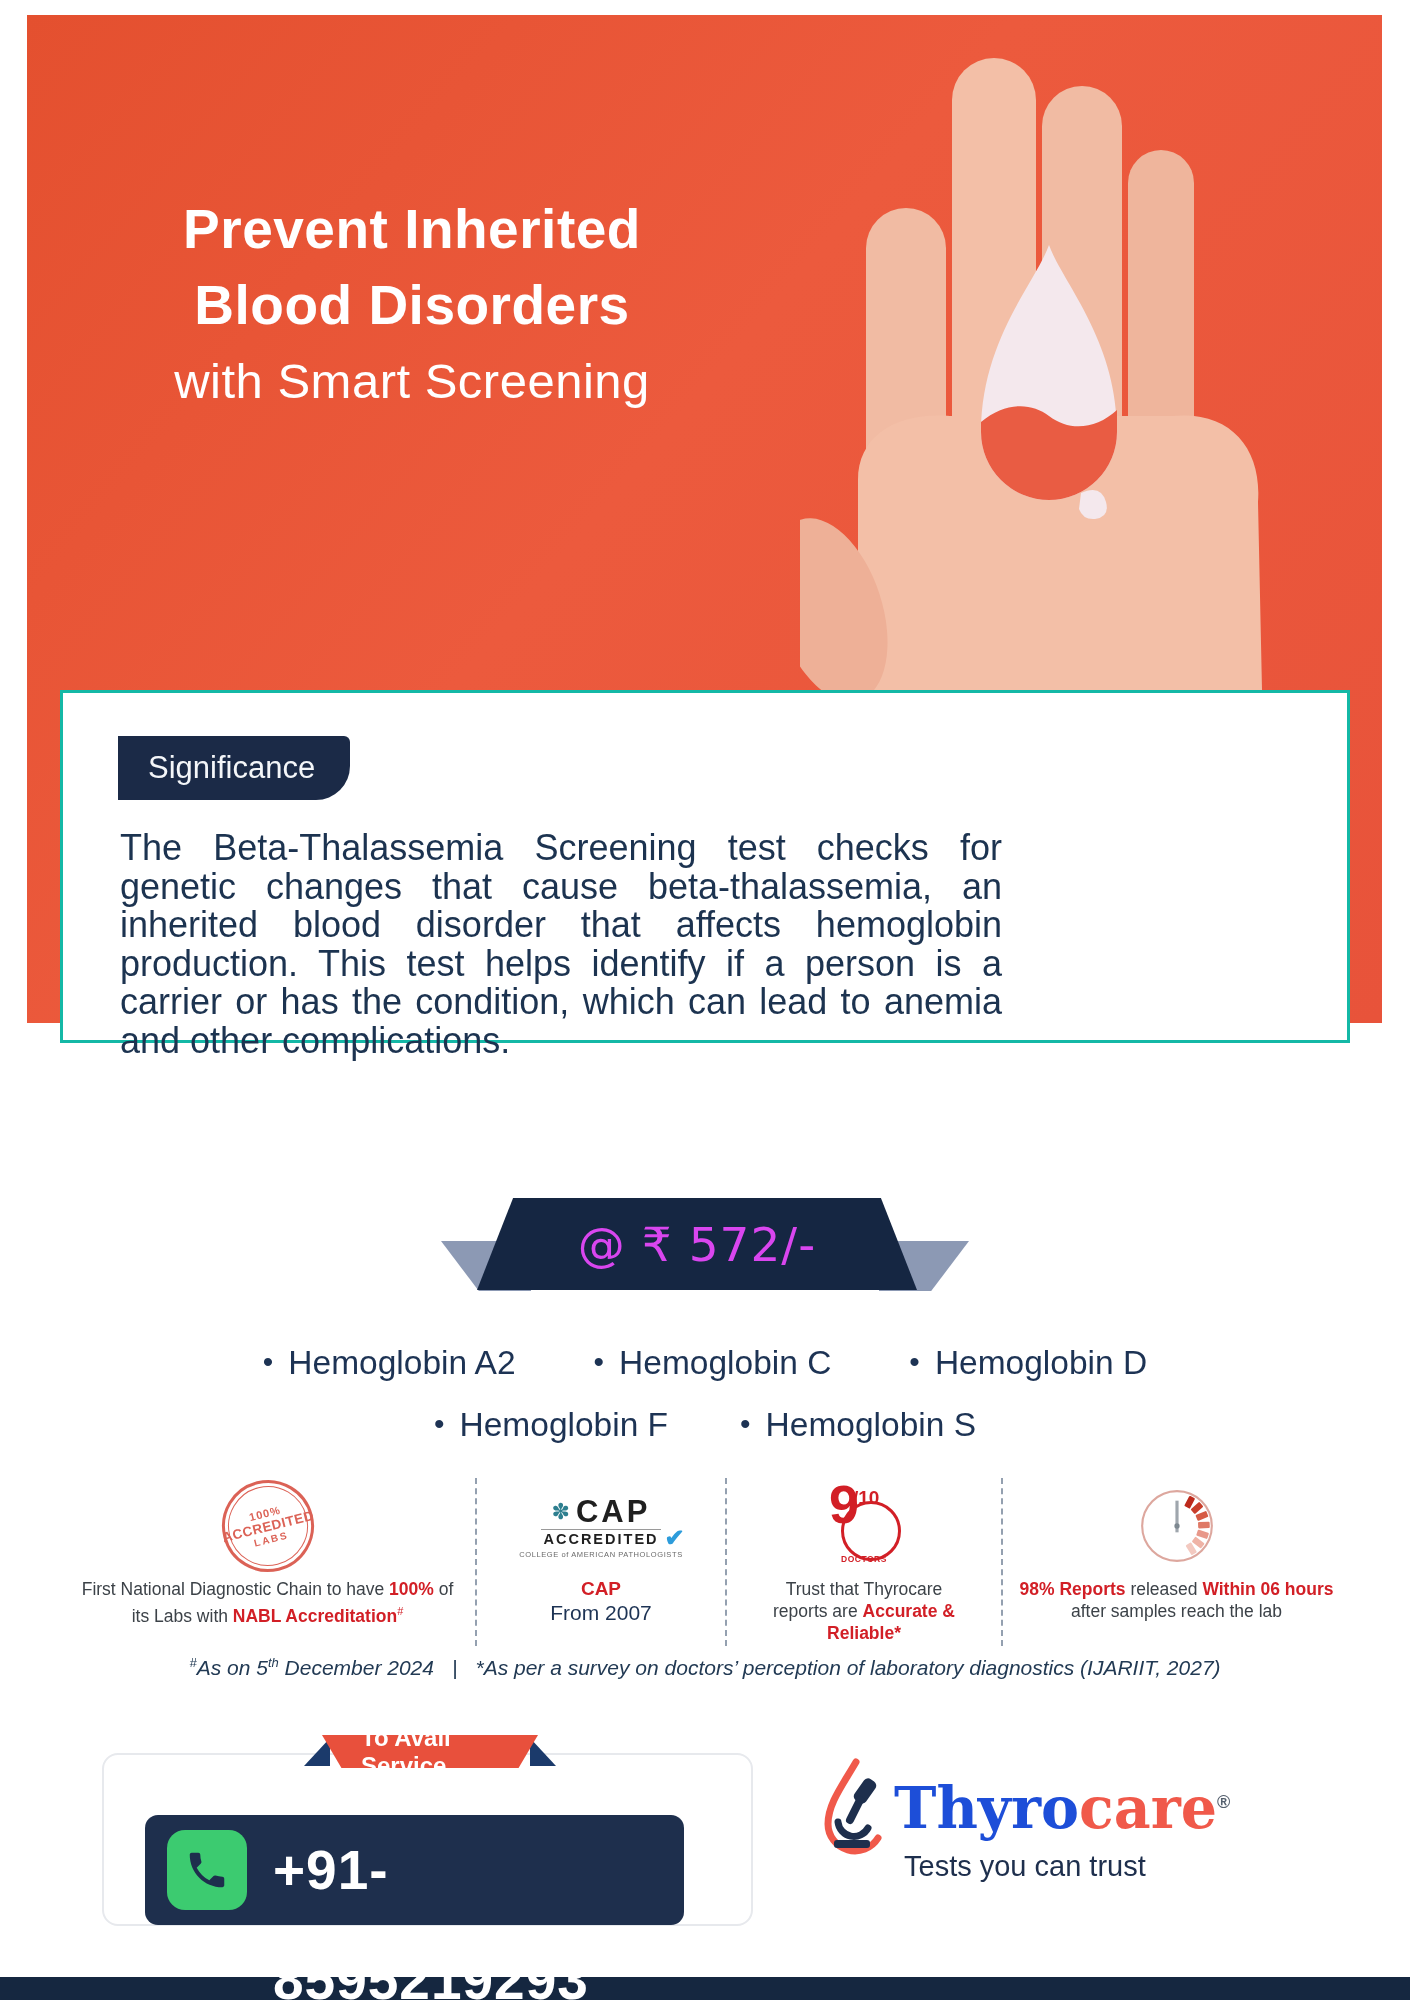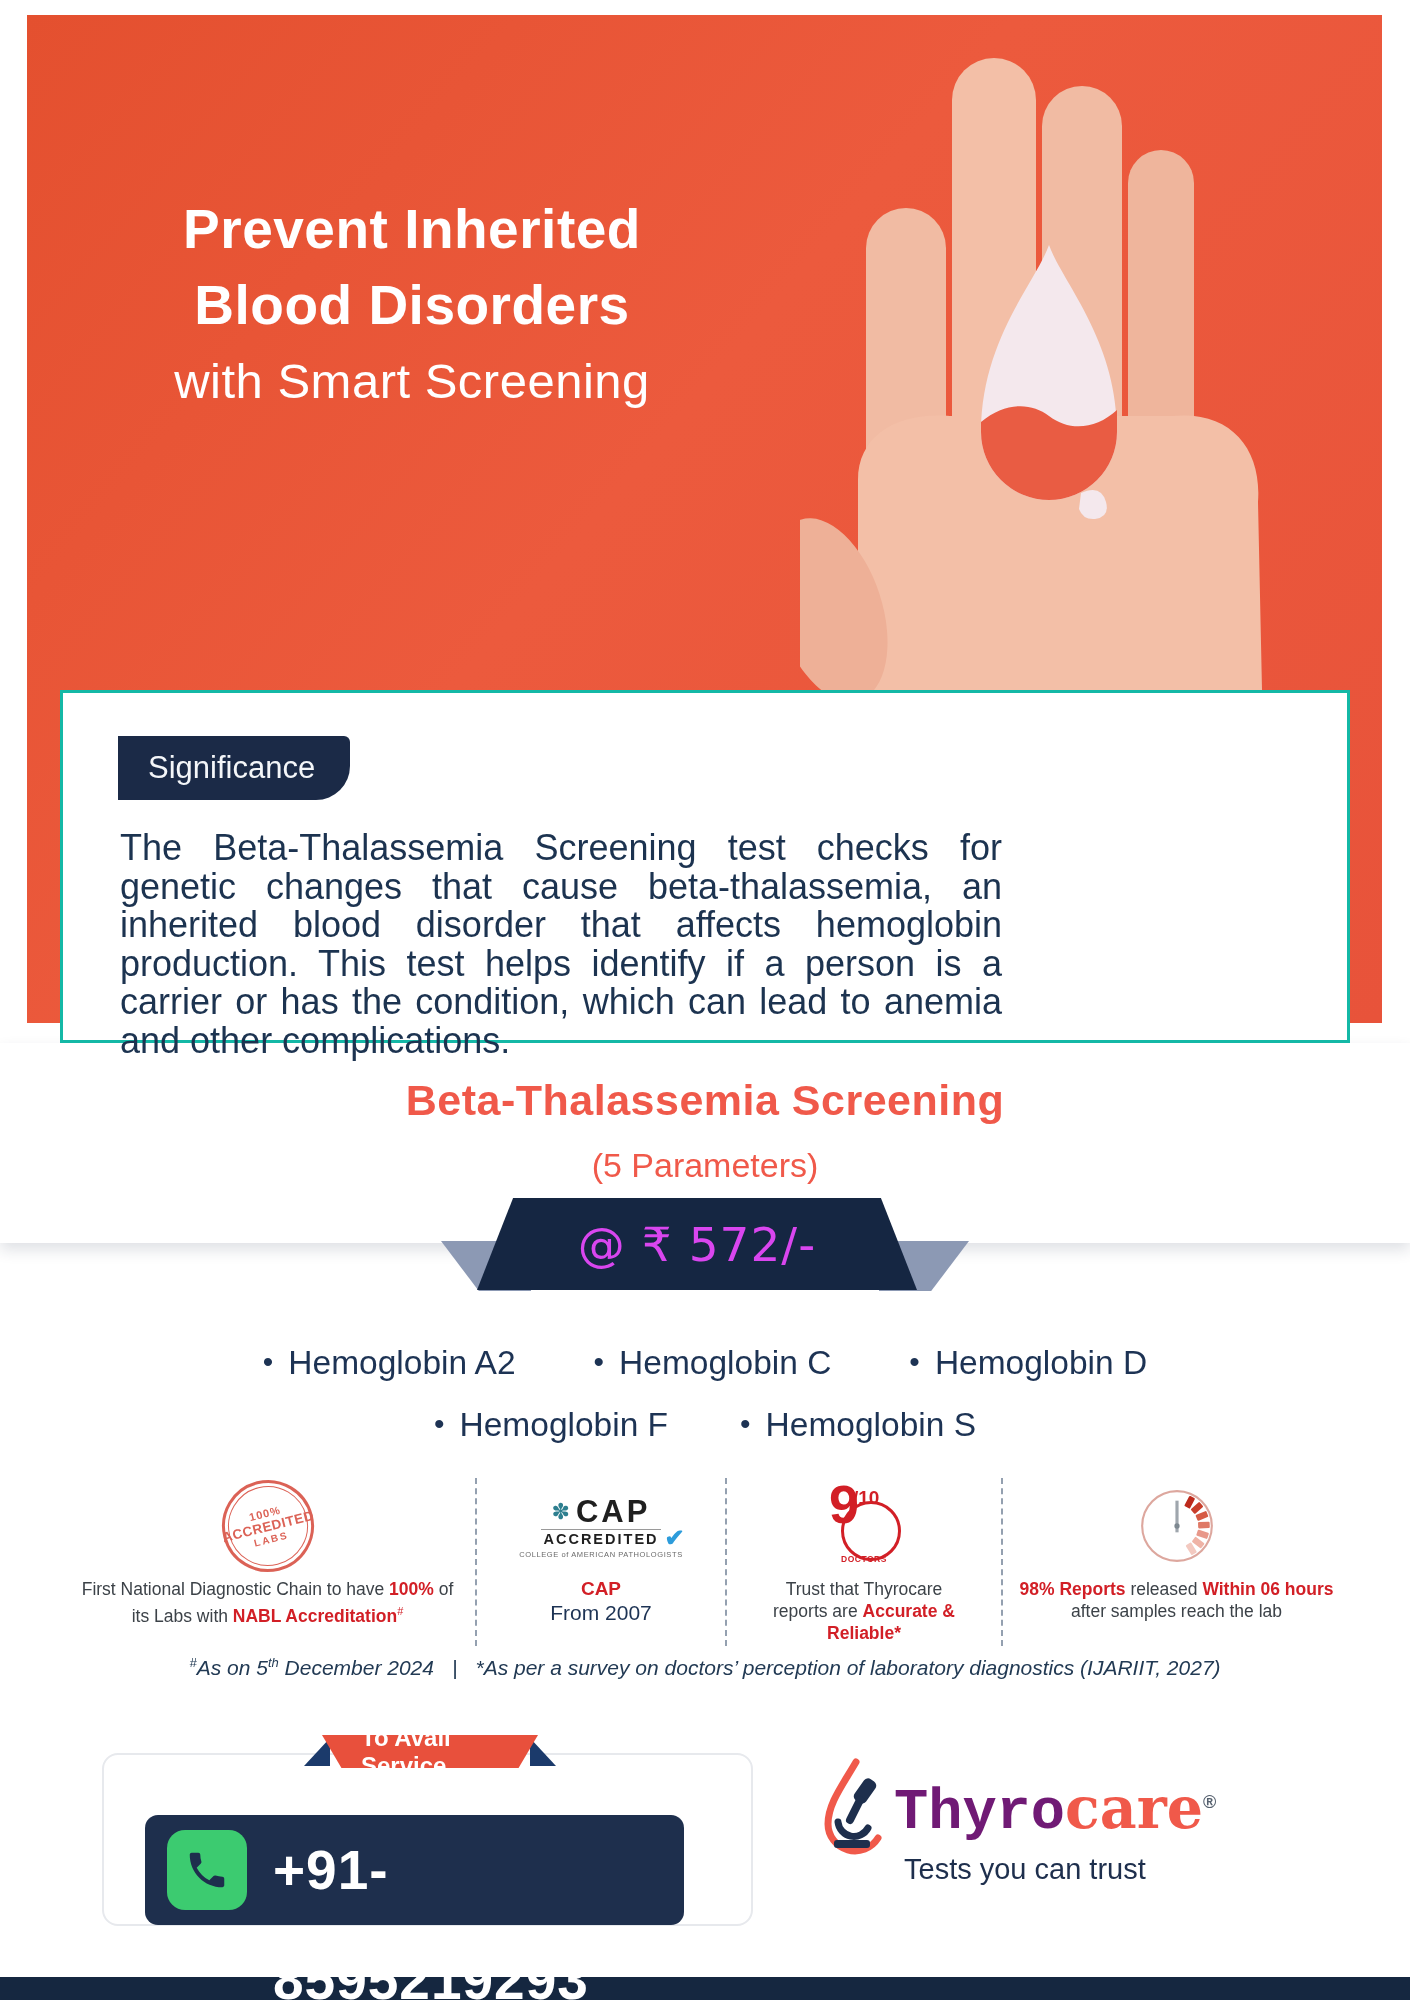--- a/index.html
+++ b/index.html
@@ -107,21 +107,21 @@
   .phone-icon-box { position:absolute; left:22px; top:15px; width:80px; height:80px; background:#3ccb70;
                     border-radius:18px; display:flex; align-items:center; justify-content:center; }
   .phone-number { position:absolute; left:128px; top:0; height:110px; line-height:110px;
                   font-size:55px; font-weight:bold; color:#ffffff; letter-spacing:1px; }
 
   
   .brand { position:absolute; left:822px; top:1756px; width:450px; }
   .brand-row { display:flex; align-items:flex-start; }
   .brand-icon { width:64px; height:100px; margin-right:8px; }
   .brand-word { font-family:"DejaVu Serif", serif; font-weight:bold; font-size:57px; line-height:92px; }
-  .brand-word .n1 { color:#701a75;font-family:Liberation Mono, monospace; } .brand-word .n2 { color:#f0594a; }
+  .brand-word .n1 { color:#1d4ed8; } .brand-word .n2 { color:#f0594a; }
   .brand-word sup { font-size:18px; color:#55606e; font-family:"Liberation Sans", sans-serif; }
   .brand-tagline { margin:-6px 0 0 82px; font-size:29px; color:#1e2f4d; }
 
   .footer-bar { position:absolute; left:0; top:1977px; width:1410px; height:23px; background:#152740; }
 </style>
 </head>
 <body>
 
 <div class="page">
 
@@ -148,24 +148,20 @@
     </svg>
   </div>
 
   <div class="sig-card">
     <div class="sig-tab">
       <span>Significance</span>
     </div>
     <p class="sig-body">The Beta-Thalassemia Screening test checks for genetic changes that cause beta-thalassemia, an inherited blood disorder that affects hemoglobin production. This test helps identify if a person is a carrier or has the condition, which can lead to anemia and other complications.</p>
   </div>
 
-  <div class="offer-band">
-    <div class="offer-title">Beta-Thalassemia Screening</div>
-    <div class="offer-params">(5 Parameters)</div>
-  </div>
   <div class="wing wing-left"></div>
   <div class="wing wing-right"></div>
   <div class="price-ribbon">
     <span>@ ₹ 572/-</span>
   </div>
 
   <div class="param-row param-row-1">
     <span class="param-item">Hemoglobin A2</span>
     <span class="param-item">Hemoglobin C</span>
     <span class="param-item">Hemoglobin D</span>

